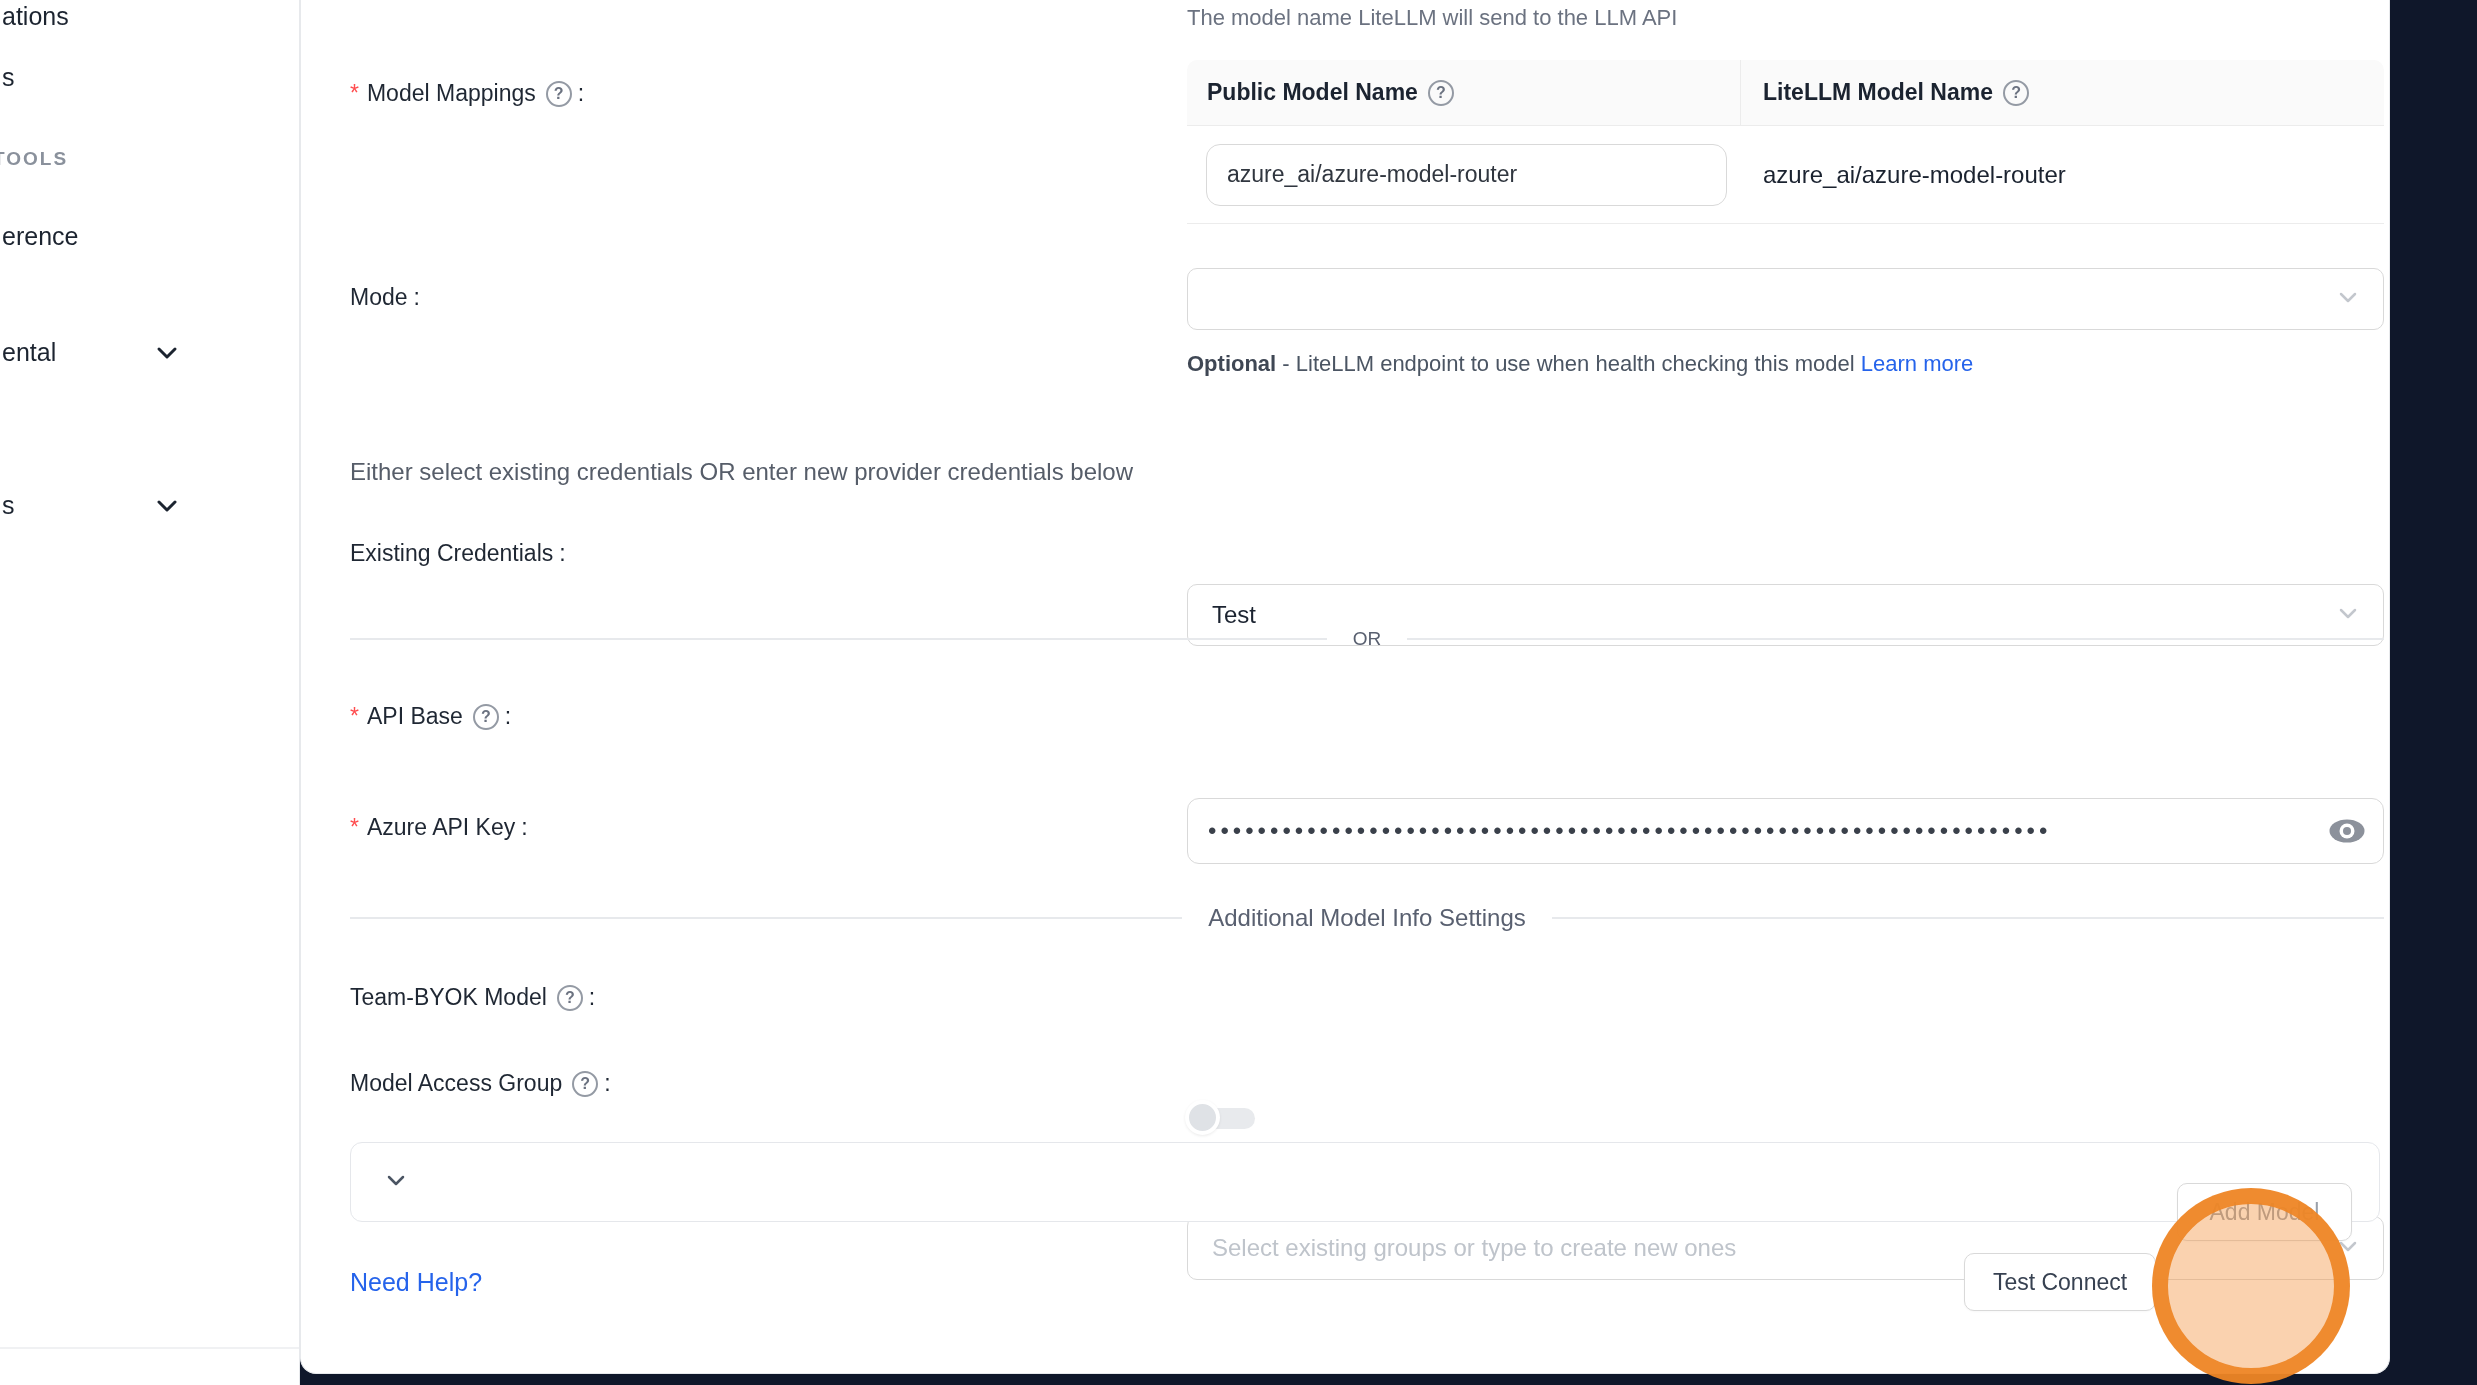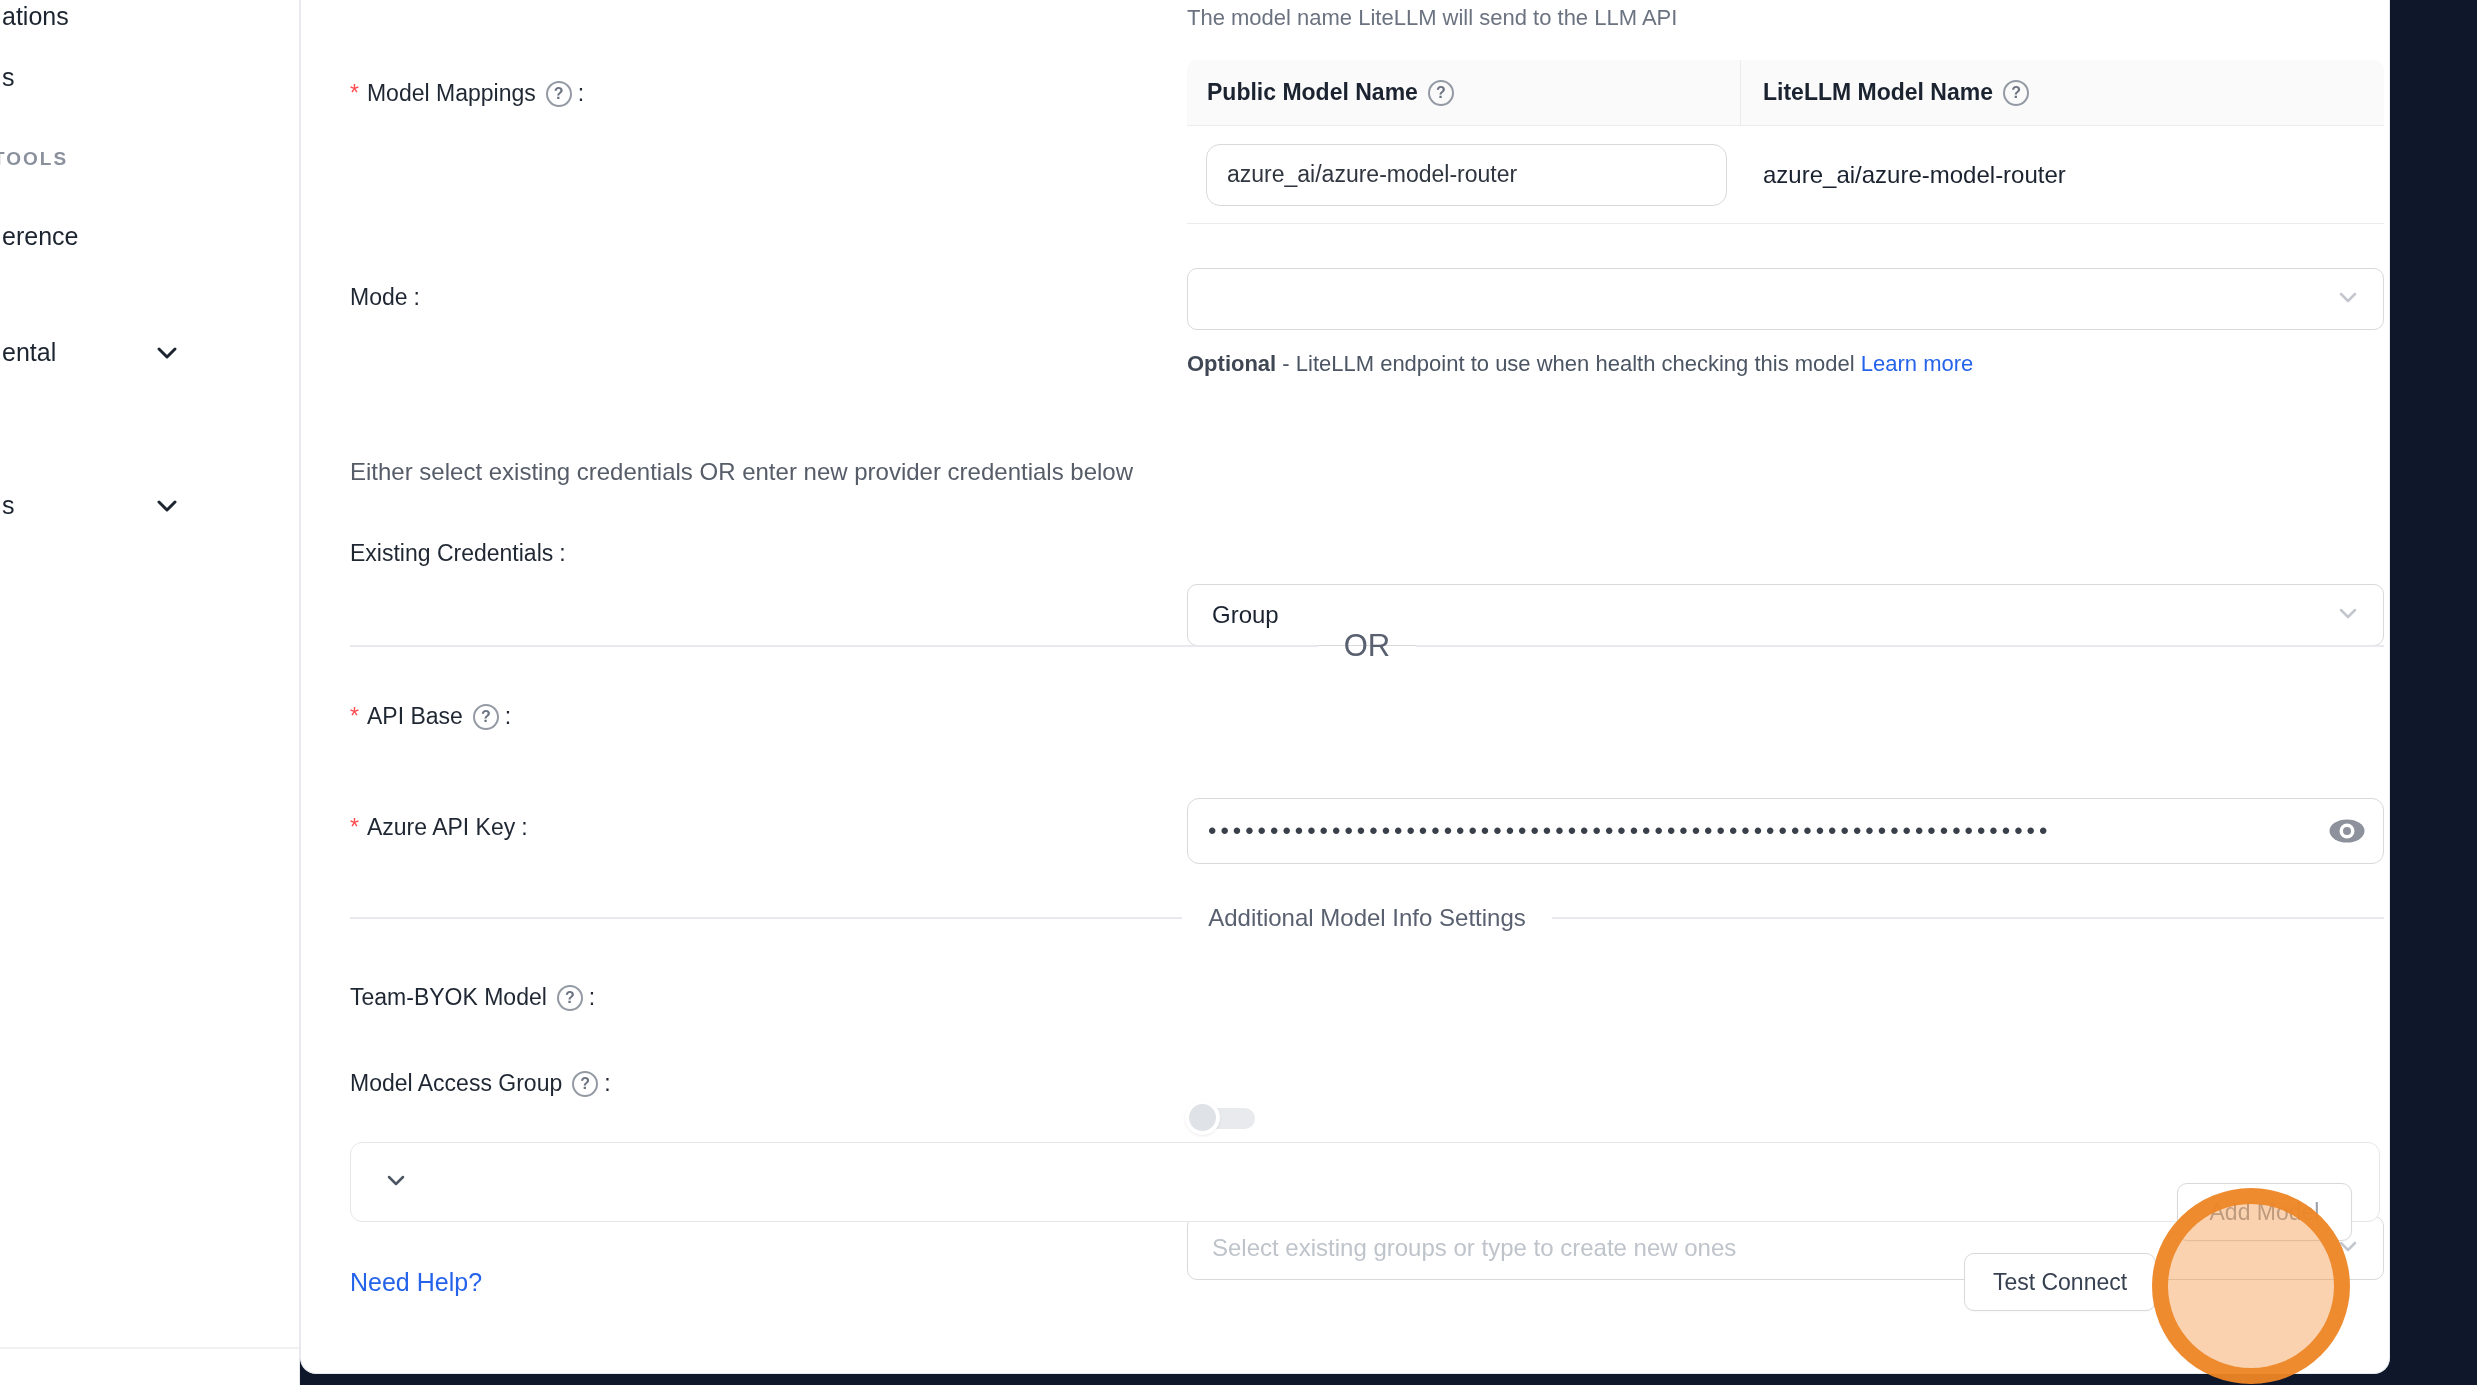--- a/index.html
+++ b/index.html
@@ -47,21 +47,21 @@
     font-family:"Liberation Sans","DejaVu Sans",sans-serif; }
 
   .select { border:1.5px solid #d9d9d9; border-radius:10px; background:#fff;
     display:flex; align-items:center; padding:0 24px; position:relative; cursor:pointer; }
   .select .value { font-size:24px; color:#1b2330; }
   .select .placeholder { font-size:24px; color:#bfc4cb; }
   .select-arrow { position:absolute; right:22px; top:50%; transform:translateY(-50%); }
 
   .divider-row { display:flex; align-items:center; width:2034px; }
   .divider-row .line { flex:1; height:1.5px; background:#e7e9ec; }
-  .divider-row .dtext { margin:0 26px; font-size:31px; color:#596070; white-space:nowrap; }
+  .divider-row .dtext { margin:0 26px; font-size:19px; color:#596070; white-space:nowrap; }
 
   .link { color:#2563eb; cursor:pointer; }
   .optional-helper { font-size:22px; color:#4b5563; width:790px; line-height:40px; }
   .optional-helper b { color:#3f4754; }
 
   .masked { font-size:24px; color:#3a404a; letter-spacing:4px; overflow:hidden; white-space:nowrap; width:980px; }
 
   .eye-btn { position:absolute; right:16px; top:50%; transform:translateY(-50%); cursor:pointer;
     display:flex; align-items:center; }
 
@@ -168,21 +168,21 @@
 
     <div class="abs optional-helper" style="left:886px; top:344px;">
       <b>Optional</b><span> - LiteLLM endpoint to use when health checking this model </span><a class="link">Learn more</a>
     </div>
 
     <div class="abs label" style="left:49px; top:540px;">
       <span>Existing Credentials</span>
       <span class="colon">:</span>
     </div>
     <div class="abs select" style="left:886px; top:522px; width:1197px; height:62px;">
-      <span class="value">Group</span>
+      <span class="value">Test</span>
       <span class="select-arrow">
         <svg width="26" height="26" viewBox="0 0 26 26">
             <path d="M6 10 l7 7 7-7" fill="none" stroke="#c3c7cd" stroke-width="2.5" stroke-linecap="round" stroke-linejoin="round"></path>
           </svg>
       </span>
     </div>
 
     <div class="abs divider-row" style="left:49px; top:628px;">
       <span class="line"></span>
       <span class="dtext">OR</span>

